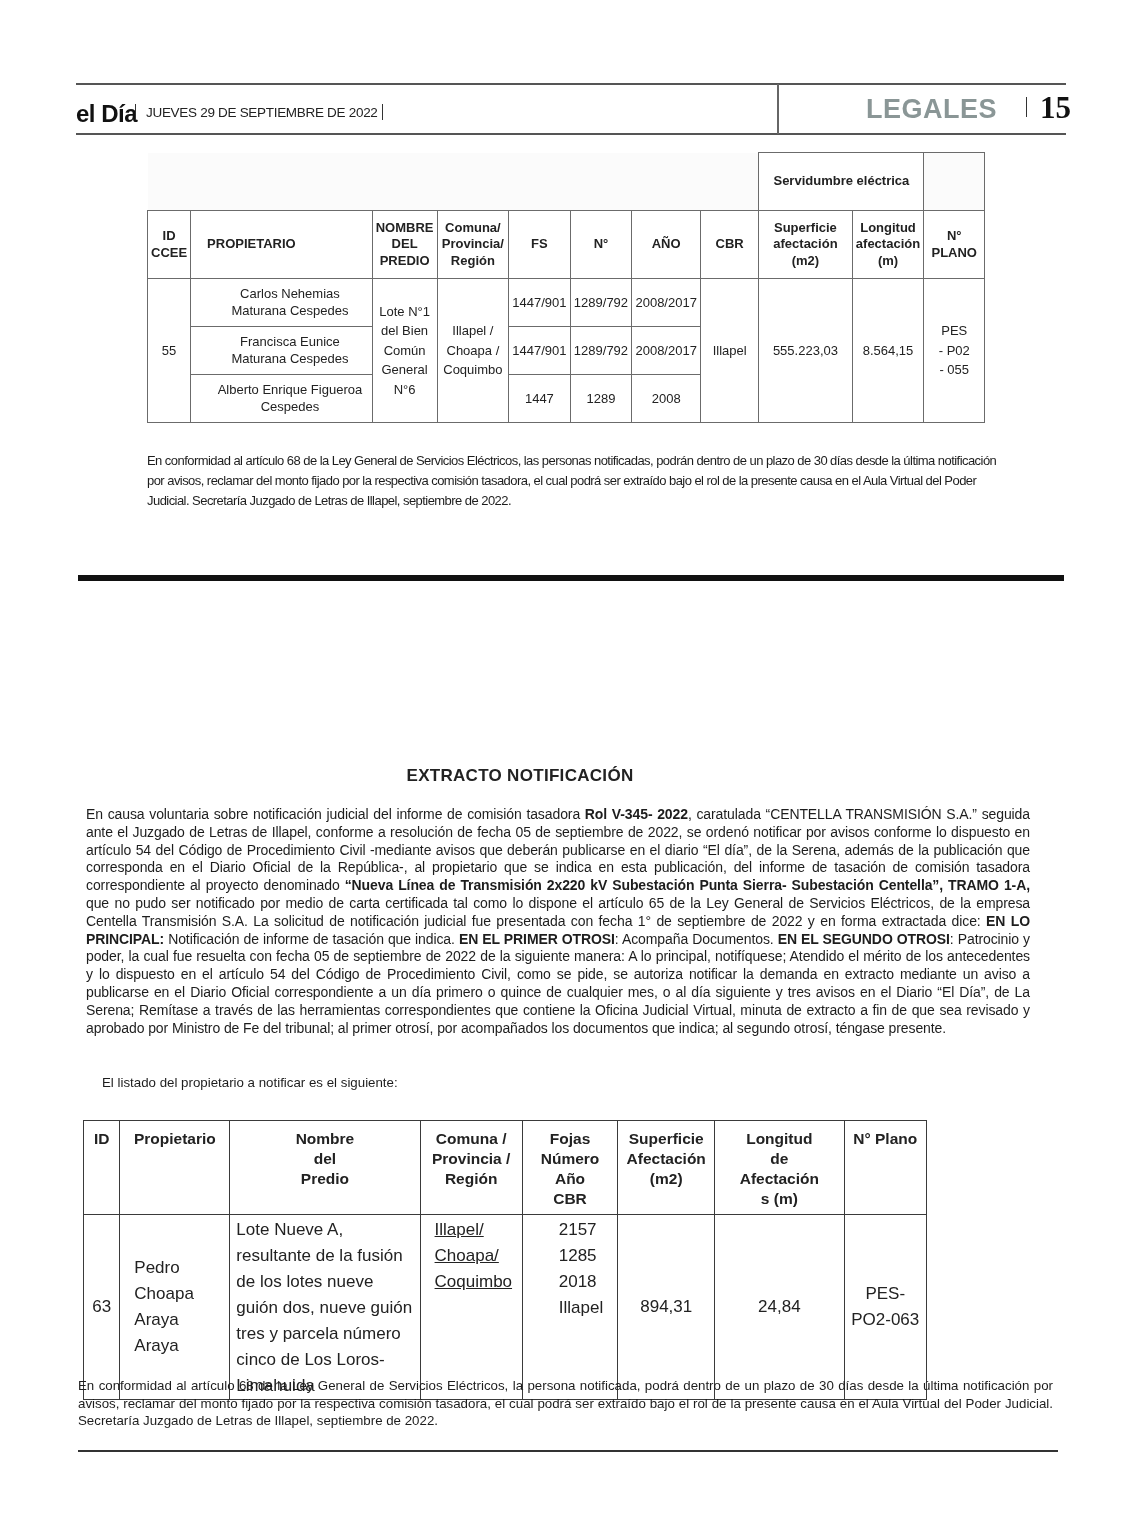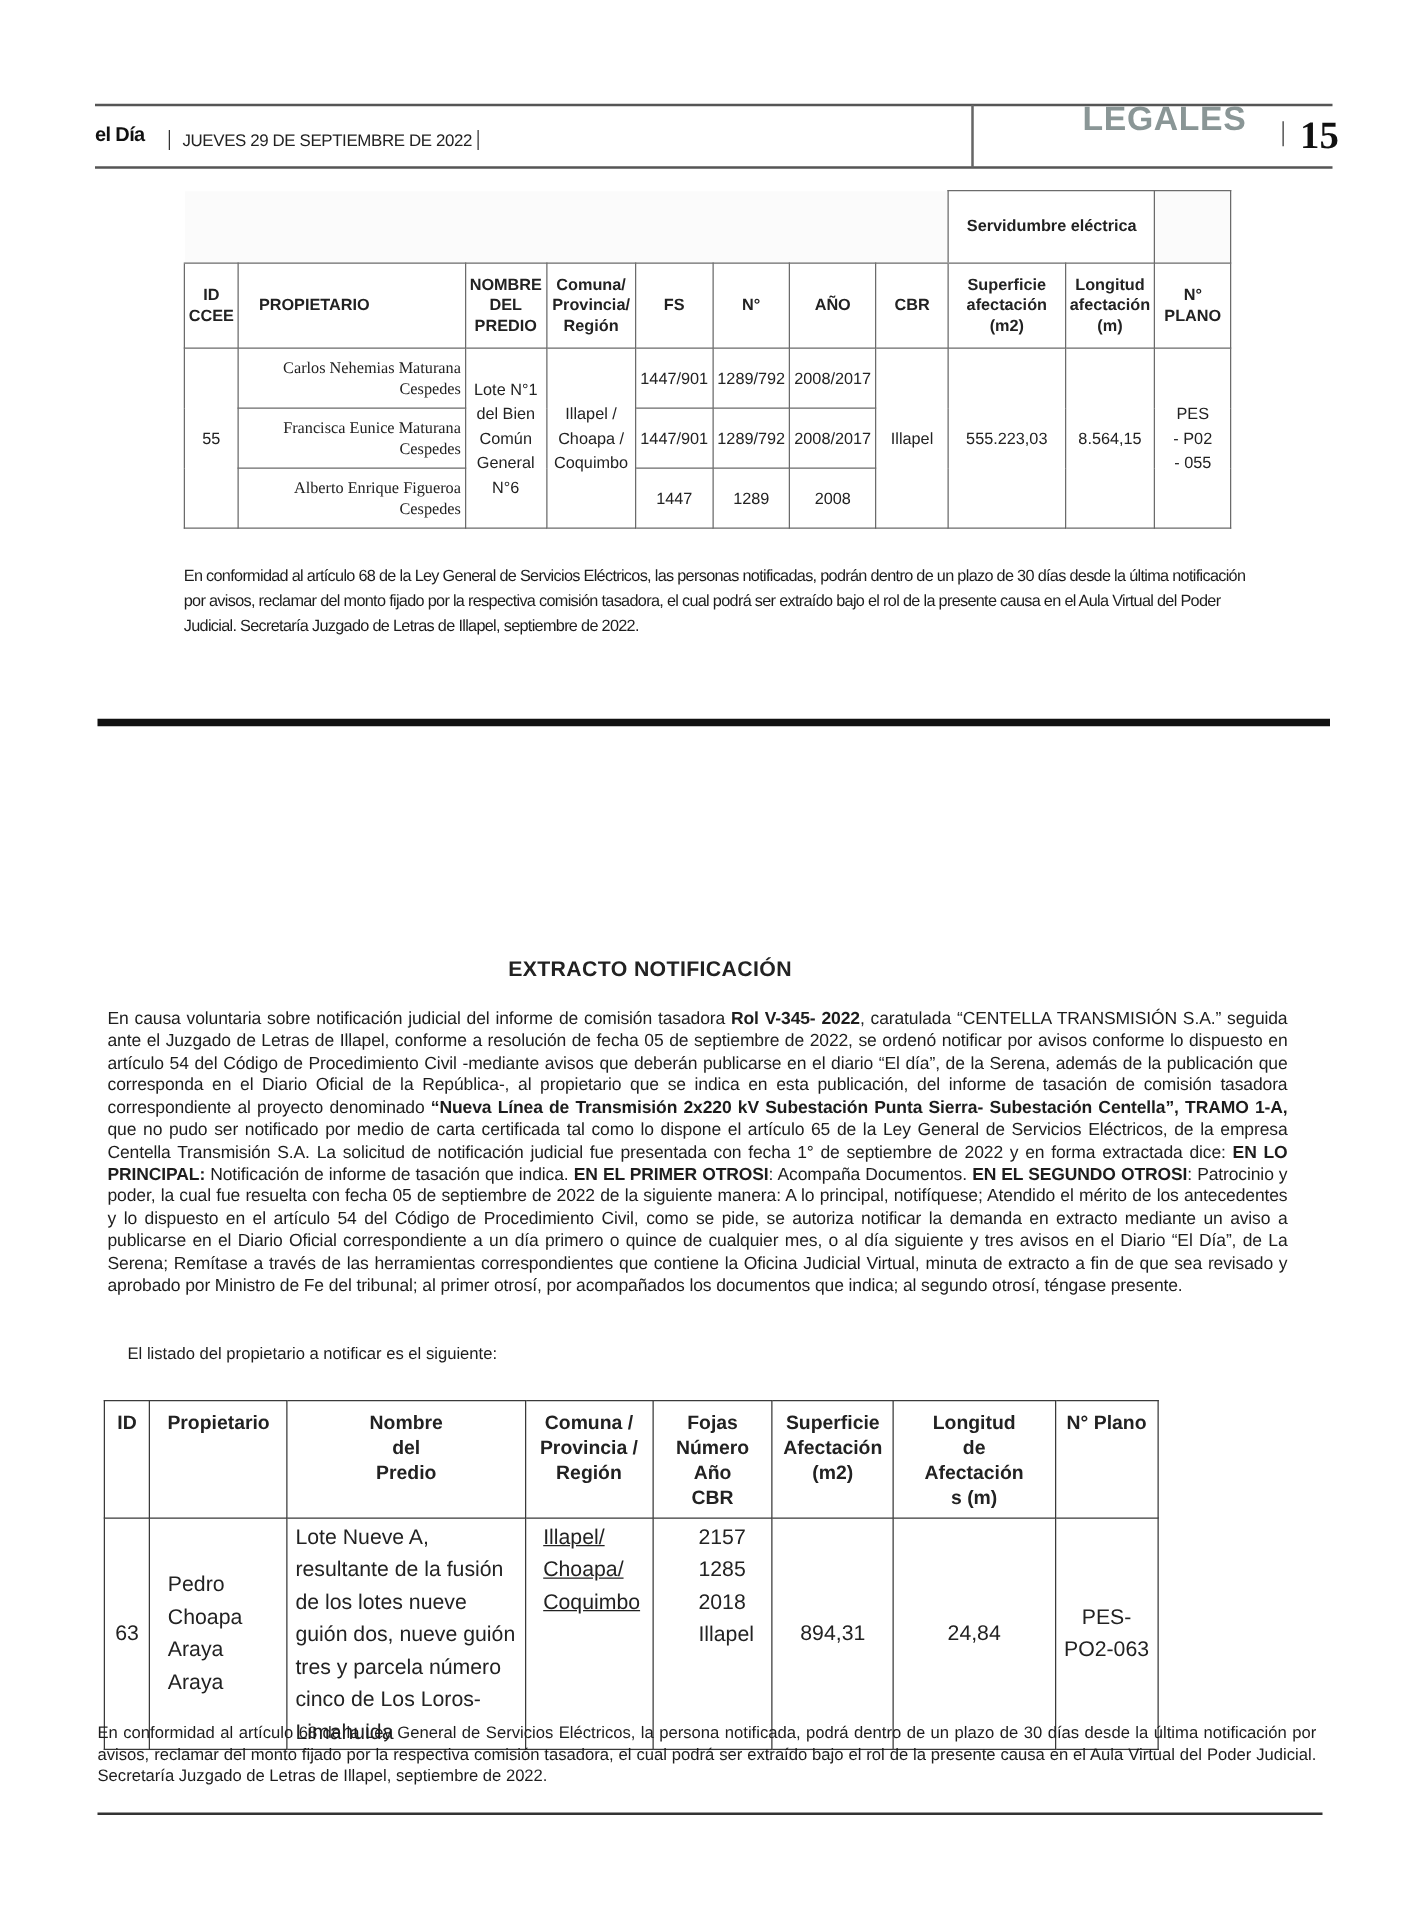--- a/index.html
+++ b/index.html
@@ -3,33 +3,33 @@
 <meta charset="utf-8">
 <style>
   * { box-sizing: border-box; margin: 0; padding: 0; }
   html, body { width: 1142px; height: 1535px; background: #ffffff; color: #1a1a1a; }
   body { position: relative; font-family: "Liberation Sans", sans-serif; overflow: hidden; }
 
   
   .hdr-rule-top { position: absolute; left: 76px; top: 83px; width: 990px; height: 2px; background: #555; }
   .hdr-rule-bot { position: absolute; left: 76px; top: 133px; width: 990px; height: 2px; background: #555; }
   .hdr-vsep { position: absolute; left: 777px; top: 84px; width: 2px; height: 50px; background: #666; }
-  .brand { position: absolute; left: 76px; top: 100px; font-family: "Liberation Sans", sans-serif; font-weight: 900; font-size: 16px; letter-spacing: -0.5px; color: #111; }
+  .brand { position: absolute; left: 76px; top: 100px; font-family: "Liberation Sans", sans-serif; font-weight: 900; font-size: 24px; letter-spacing: -0.5px; color: #111; }
   .pipe { position: absolute; top: 104px; width: 1px; height: 16px; background: #333; }
   .date { position: absolute; left: 146px; top: 105px; font-size: 13.5px; letter-spacing: -0.3px; color: #222; }
-  .section { position: absolute; left: 866px; top: 80px; font-size: 27px; font-weight: 900; color: #8a9696; letter-spacing: 0.5px; }
+  .section { position: absolute; left: 866px; top: 94px; font-size: 27px; font-weight: 900; color: #8a9696; letter-spacing: 0.5px; }
   .pagenum { position: absolute; left: 1040px; top: 90px; font-family: "Liberation Serif", serif; font-weight: 700; font-size: 31px; color: #111; }
 
   
   table { border-collapse: collapse; }
   .t1 { position: absolute; left: 147px; top: 152px; width: 838px; font-family: "Liberation Sans", sans-serif; font-size: 13px; color: #222; }
   .t1 td, .t1 th { border: 1px solid #6b6b6b; text-align: center; vertical-align: middle; padding: 1px 3px; }
   .t1 th { font-weight: 700; font-size: 13px; line-height: 1.25; }
   .t1 .blank { border: none; border-bottom: 1px solid #6b6b6b; background: #fbfbfb; }
-  .t1 td.owner { text-align: right; padding-left: 20px; line-height: 1.3; font-family: Liberation Serif, serif; }
+  .t1 td.owner { text-align: center; padding-left: 20px; line-height: 1.3; }
   .t1 tr.hdrrow th { height: 68px; }
   .t1 tr.d td { height: 48px; }
   .t1 .servi { height: 58px; }
 
   .p1 { position: absolute; left: 147px; top: 451px; width: 850px; font-family: "Liberation Sans Narrow", "Liberation Sans", sans-serif; font-size: 13px; line-height: 20px; letter-spacing: -0.55px; color: #1d1d1d; }
 
   .thick-rule { position: absolute; left: 78px; top: 575px; width: 986px; height: 6px; background: #111; }
 
   .title2 { position: absolute; left: 0; width: 1040px; top: 766px; text-align: center; font-size: 17px; font-weight: 700; letter-spacing: 0.3px; color: #222; }
   .p2 { position: absolute; left: 86px; top: 806px; width: 944px; font-size: 14px; line-height: 17.8px; color: #1d1d1d; letter-spacing: -0.1px; text-align: justify; }

